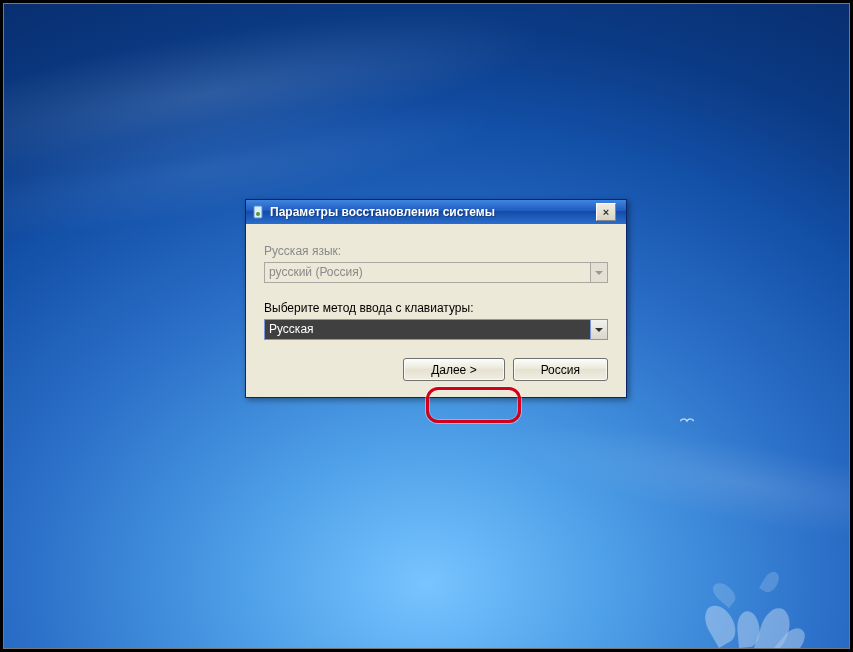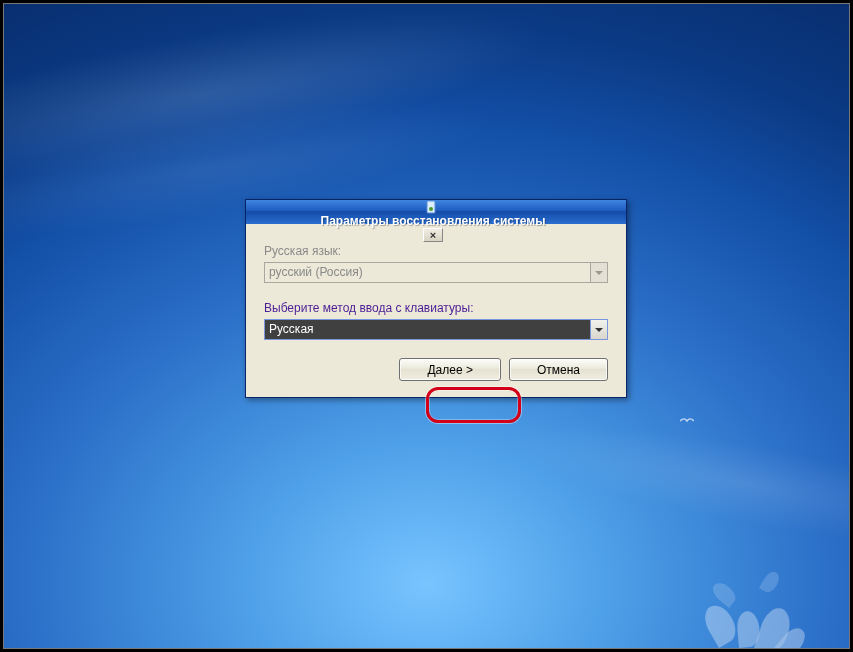--- a/index.html
+++ b/index.html
@@ -59,21 +59,20 @@
   }
   .titlebar {
     height: 24px;
     background: linear-gradient(to bottom, #3f86e0 0%, #1e5bbf 45%, #134ba6 46%, #2a6dcf 100%);
     display: flex;
     align-items: center;
     padding: 0 10px 0 4px;
     color: #fff;
     font-weight: bold;
     font-size: 12px;
-    flex-direction: column;
   }
   .titlebar-icon {
     width: 16px; height: 16px;
     margin-right: 4px;
     display:flex; align-items:center; justify-content:center;
   }
   .titlebar-text { flex: 1; white-space: nowrap; text-shadow: 1px 1px 1px rgba(0,0,0,.3);}
   .close-btn {
     width: 20px; height: 18px;
     background: linear-gradient(to bottom, #f0ece0, #d8d4c4);
@@ -81,21 +80,21 @@
     border-right-color:#888; border-bottom-color:#888;
     display: flex; align-items: center; justify-content: center;
     font-family: Arial, sans-serif;
     font-size: 11px; font-weight: bold; color: #333;
     cursor: default;
   }
   .dialog-body {
     padding: 20px 18px 16px 18px;
   }
   .field-label {
-    color: #4c1d95;
+    color: #000000;
     margin-bottom: 4px;
     font-size: 12px;
   }
   .field-label.disabled { color: #8a8a8a; }
   .combo {
     display: flex;
     width: 100%;
     height: 21px;
     margin-bottom: 18px;
     font-size: 12px;
@@ -209,19 +208,19 @@
       <div class="field-label">Выберите метод ввода с клавиатуры:</div>
       <div class="combo active">
         <div class="combo-input">Русская</div>
         <div class="combo-btn">
             <div class="tri-down"></div>
           </div>
       </div>
 
       <div class="button-row">
         <div class="btn">Далее &gt;</div>
-        <div class="btn">Отмена</div>
+        <div class="btn">Россия</div>
       </div>
     </div>
   </div>
 
   <div class="highlight-ring" style="left:422px; top:383px; width:95px; height:36px;"></div>
 </div>
 
 </body></html>

